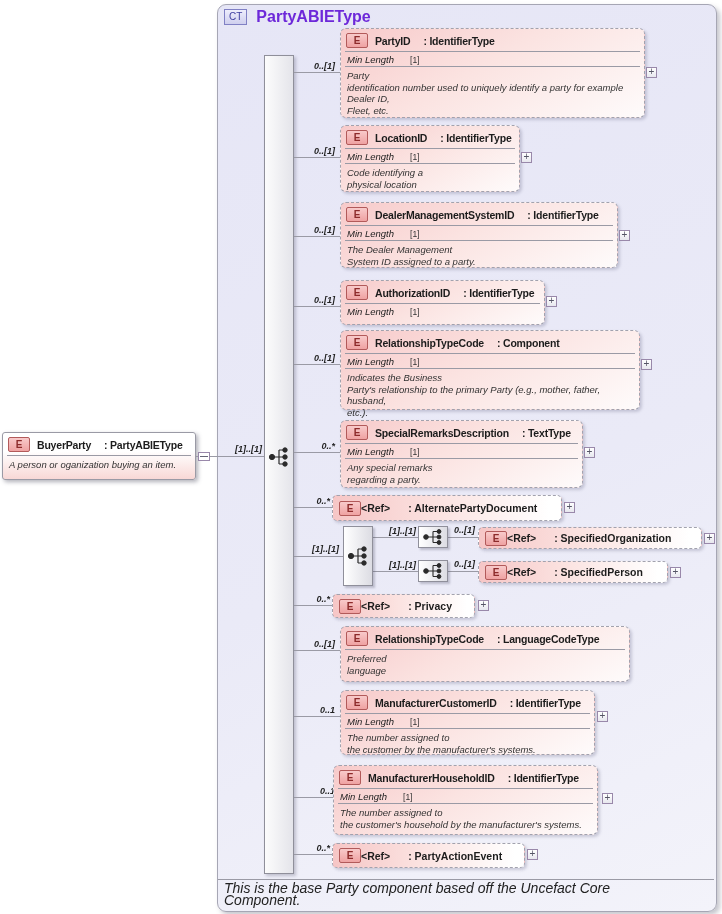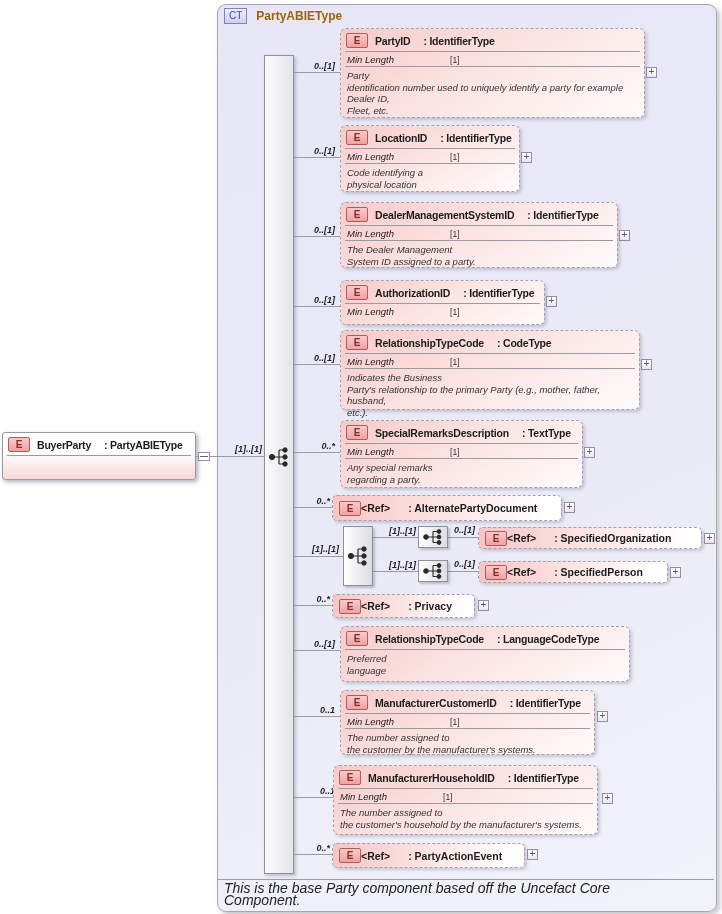--- a/index.html
+++ b/index.html
@@ -5,21 +5,21 @@
   html,body{margin:0;padding:0;background:#fff;}
   body{width:722px;height:914px;position:relative;font-family:"Liberation Sans",sans-serif;overflow:hidden;}
   .abs{position:absolute;}
   
   .ct{left:217px;top:4px;width:498px;height:906px;border:1px solid #a6a6b4;border-radius:9px;
       background:linear-gradient(155deg,#e6e6f6 0%,#eaeaf7 55%,#f3f3fa 100%);
       box-shadow:3px 3px 5px rgba(90,90,110,.35);}
   .ct-header{left:224px;top:8px;display:flex;align-items:center;gap:9px;}
   .ct-badge{display:inline-block;border:1px solid #8080c4;border-radius:0;padding:0 4px;height:14px;line-height:14px;
       background:linear-gradient(#eeeefc,#cfcfee);color:#3d3da0;font-size:10px;font-weight:normal;}
-  .ct-title{font-size:12px;font-weight:bold;color:#a16207;}
+  .ct-title{font-size:16px;font-weight:bold;color:#6d28d9;}
   .ct-footer-sep{left:218px;top:879px;width:496px;height:1px;background:#9a9aa5;}
   .ct-footer{left:224px;top:883px;width:480px;font-size:14px;font-style:italic;color:#222;line-height:11.5px;white-space:pre-line;}
   
   .bar{left:264px;top:55px;width:30px;height:819px;border:1px solid #8f8f9a;box-sizing:border-box;
       background:linear-gradient(90deg,#fcfcfc,#e4e4ea);box-shadow:2px 2px 3px rgba(80,80,105,.3);}
   
   .gbox{border:1px solid #8f8f9a;box-sizing:border-box;background:linear-gradient(90deg,#ffffff,#dcdce3);
       box-shadow:2px 2px 2px rgba(80,80,105,.3);}
   
   .ebox{border:1px dashed #a2a2ae;border-radius:6px;box-sizing:border-box;overflow:visible;
@@ -33,21 +33,21 @@
       box-shadow:2px 2px 4px rgba(60,60,80,.4);}
   .ebadge{display:inline-block;flex:0 0 auto;width:20px;height:13px;line-height:13px;text-align:center;
       border:1px solid #b25a5a;border-radius:2px;background:linear-gradient(#f8caca,#efa2a2);
       color:#8d2b2b;font-size:10px;font-weight:bold;}
   .trow{display:flex;align-items:center;gap:7px;padding:4px 5px 3px 5px;font-weight:bold;font-size:10.5px;
       letter-spacing:-0.2px;color:#1c1c1c;white-space:nowrap;}
   .etype{margin-left:6px;}
   .refbox .ename{font-weight:bold;font-size:10.5px;color:#1c1c1c;white-space:nowrap;}
   .refbox .etype{margin-left:18px;font-weight:bold;font-size:10.5px;color:#1c1c1c;white-space:nowrap;}
   .sep{height:0;border-top:1px solid #9a9aa5;margin:0 4px;}
-  .frow{display:flex;align-items:center;padding:2px 6px 1px 6px;color:#222;gap:40px;}
+  .frow{display:flex;align-items:center;padding:2px 6px 1px 6px;color:#222;}
   .fname{font-size:9.5px;font-style:italic;}
   .fval{margin-left:16px;font-size:8.5px;color:#333;}
   .desc{font-style:italic;font-size:9.5px;line-height:11.5px;color:#333;padding:3px 6px 2px 6px;white-space:pre-line;}
   .plus{width:11px;height:11px;box-sizing:border-box;border:1px solid #98a;background:linear-gradient(#ffffff,#e7e7ee);
       color:#556;font-size:10px;line-height:8px;text-align:center;cursor:pointer;}
   .card{font-size:9px;font-style:italic;font-weight:bold;color:#222;text-align:right;white-space:nowrap;}
   .wire{height:1px;background:#9a9aa5;}
   .msq{width:12px;height:9px;box-sizing:border-box;border:1px solid #98a;background:#fff;}
   .msq .mline{margin:3px 1px 0 1px;height:1px;background:#667;}
   .glyph{stroke:#2a2a2a;fill:#2a2a2a;}
@@ -64,20 +64,21 @@
 <div class="abs ct-footer">This is the base Party component based off the Uncefact Core
 Component.</div>
 
 <div class="abs src" style="left:2px;top:432px;width:194px;height:48px;">
   <div class="trow">
     <span class="ebadge">E</span>
     <span class="ename">BuyerParty</span>
     <span class="etype">: PartyABIEType</span>
   </div>
   <div class="sep"></div>
+  <div class="desc">A person or oganization buying an item.</div>
 </div>
 
 <div class="abs wire" style="left:196px;top:456px;width:68px;"></div>
 <div class="abs msq" style="left:198px;top:452px;">
     <div class="mline"></div>
   </div>
 <div class="abs card" style="left:220px;top:444px;width:42px;">[1]..[1]</div>
 
 <div class="abs bar"></div>
 <svg class="abs" style="left:268px;top:445px;" width="22" height="24" viewBox="0 0 22 24">
@@ -178,21 +179,21 @@
       <span class="fval">[1]</span>
     </div>
 </div>
 <div class="abs plus" style="left:546px;top:296px;">+</div>
 
 <div class="abs card" style="left:293px;top:353px;width:42px;">0..[1]</div>
 <div class="abs ebox" style="left:340px;top:330px;width:300px;height:80px;">
   <div class="trow">
       <span class="ebadge">E</span>
       <span class="ename">RelationshipTypeCode</span>
-      <span class="etype">: CodeType</span>
+      <span class="etype">: Component</span>
     </div>
   <div class="sep"></div>
   <div class="frow">
       <span class="fname">Min Length</span>
       <span class="fval">[1]</span>
     </div>
   <div class="sep"></div>
   <div class="desc">Indicates the Business
 Party's relationship to the primary Party (e.g., mother, father, husband,
 etc.).</div>

